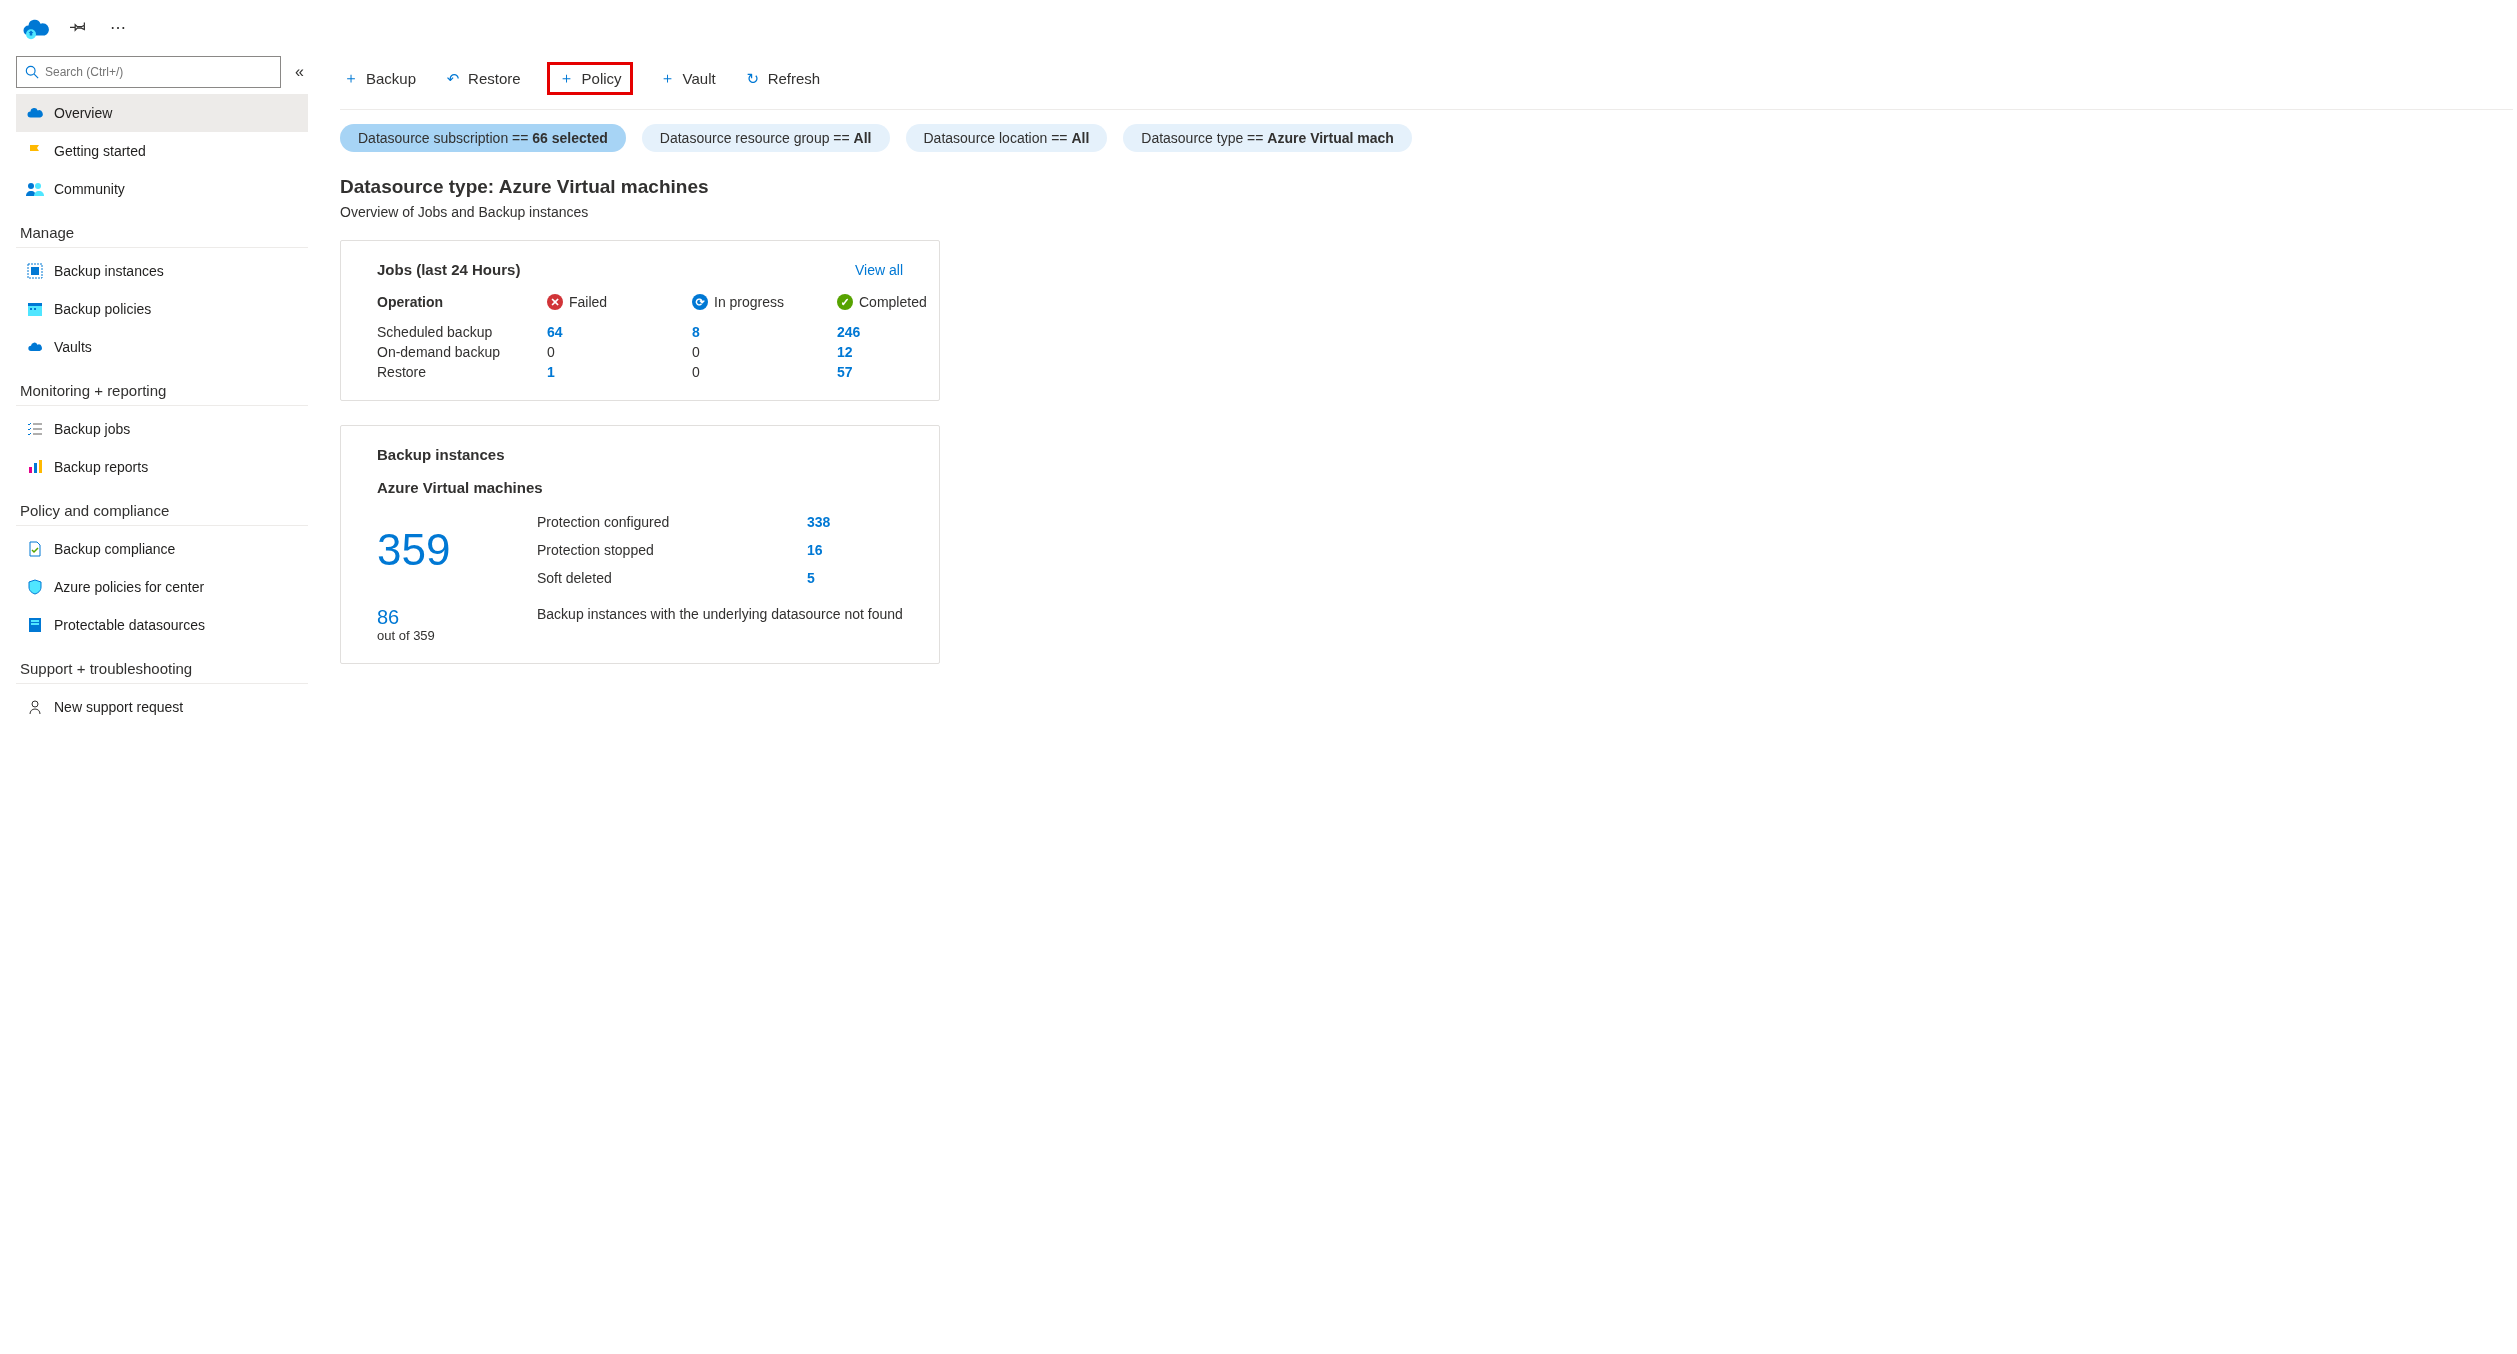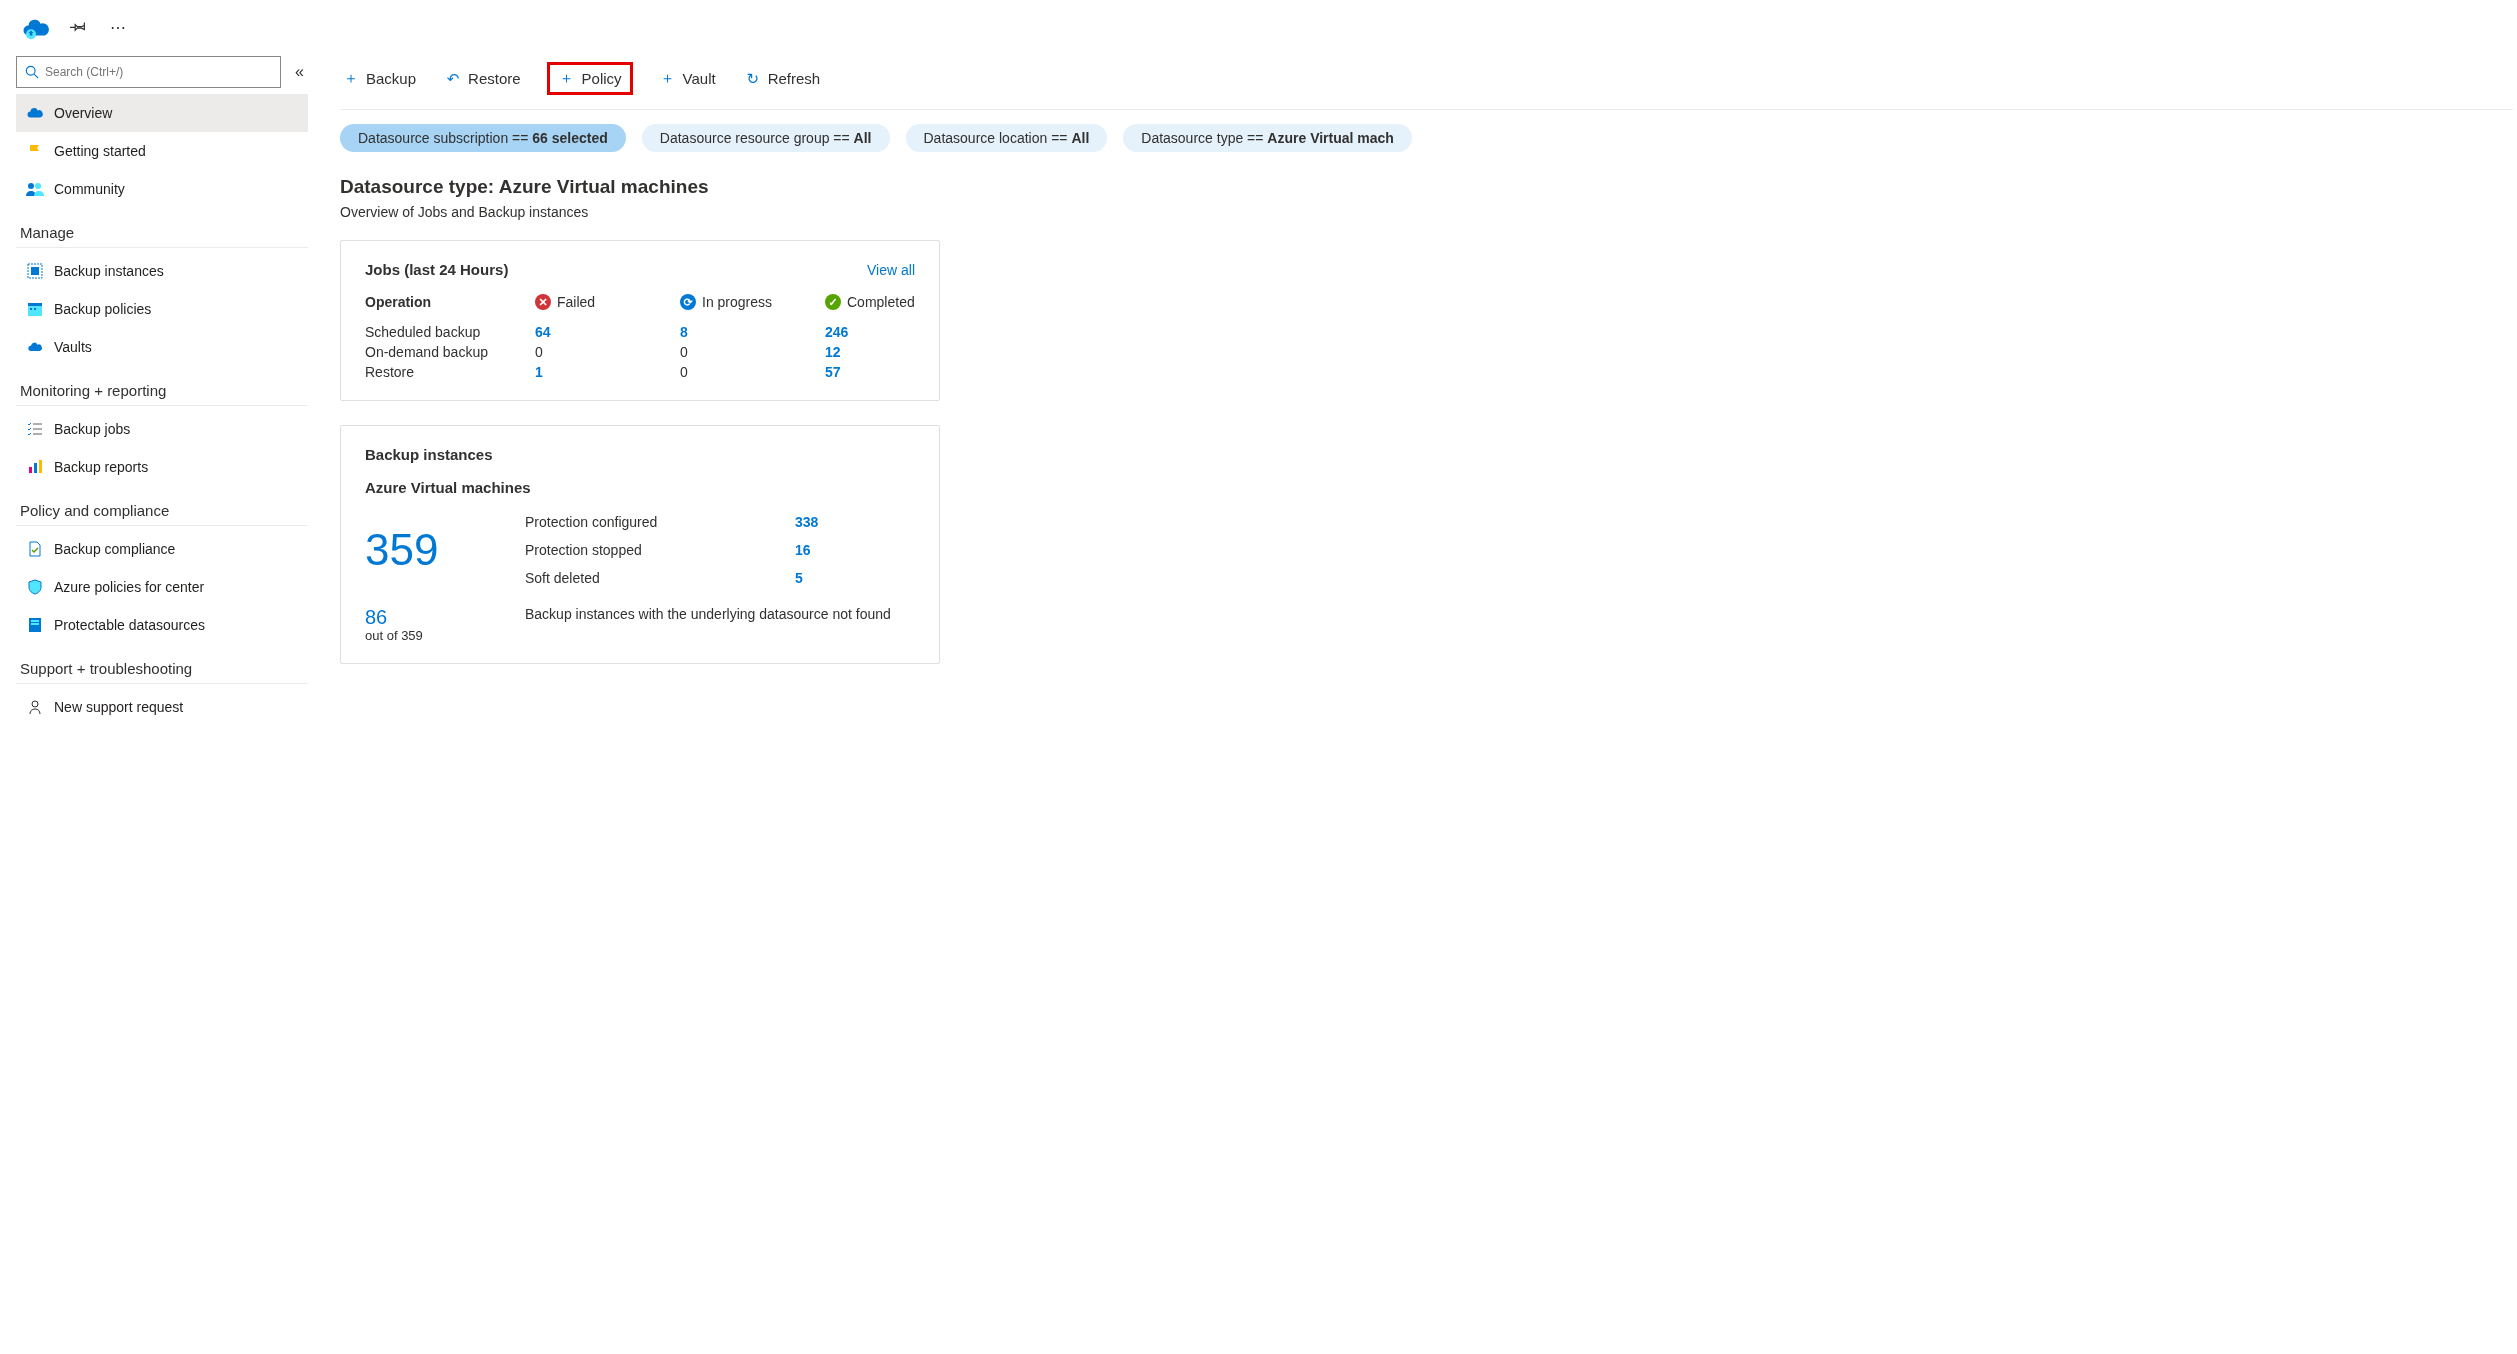--- a/index.html
+++ b/index.html
@@ -36,21 +36,21 @@
     .tb-btn.highlight { border: 3px solid #e50000; padding: 4px 8px; }
     
     .pills { display: flex; gap: 16px; padding: 14px 0 24px 0; overflow:hidden; white-space:nowrap;}
     .pill { background: #e5f1fb; border-radius: 16px; padding: 6px 18px; font-size: 14px; cursor: pointer; color: #323130; white-space:nowrap; }
     .pill.sel { background: #a7d4f5; }
     .pill b { font-weight: 600; }
     
     .ds-title { font-size: 19px; font-weight: 600; margin-bottom: 6px; }
     .ds-sub { font-size: 14px; color: #323130; margin-bottom: 20px; }
     
-    .card { border: 1px solid #e1dfdd; border-radius: 2px; padding: 20px 24px; width: 600px; margin-bottom: 24px; }
+    .card { border: 1px solid #e1dfdd; border-radius: 2px; padding: 20px 36px; width: 600px; margin-bottom: 24px; }
     .card-head { display: flex; justify-content: space-between; align-items: center; margin-bottom: 16px; }
     .card-title { font-size: 15px; font-weight: 600; }
     .viewall { color: #0078d4; text-decoration: none; font-size: 14px; cursor: pointer; }
     
     .jobs-grid { display: grid; grid-template-columns: 170px 145px 145px 1fr; row-gap: 4px; align-items: center; }
     .col-head { font-size: 14px; color: #323130; display:flex; align-items:center; gap:6px;}
     .col-head.first { font-weight: 600; }
     .status-ico { width: 16px; height: 16px; border-radius: 50%; display:inline-flex; align-items:center; justify-content:center; color:#fff; font-size:11px; font-weight:bold;}
     .ico-fail { background: #d13438; }
     .ico-prog { background: #0078d4; }

